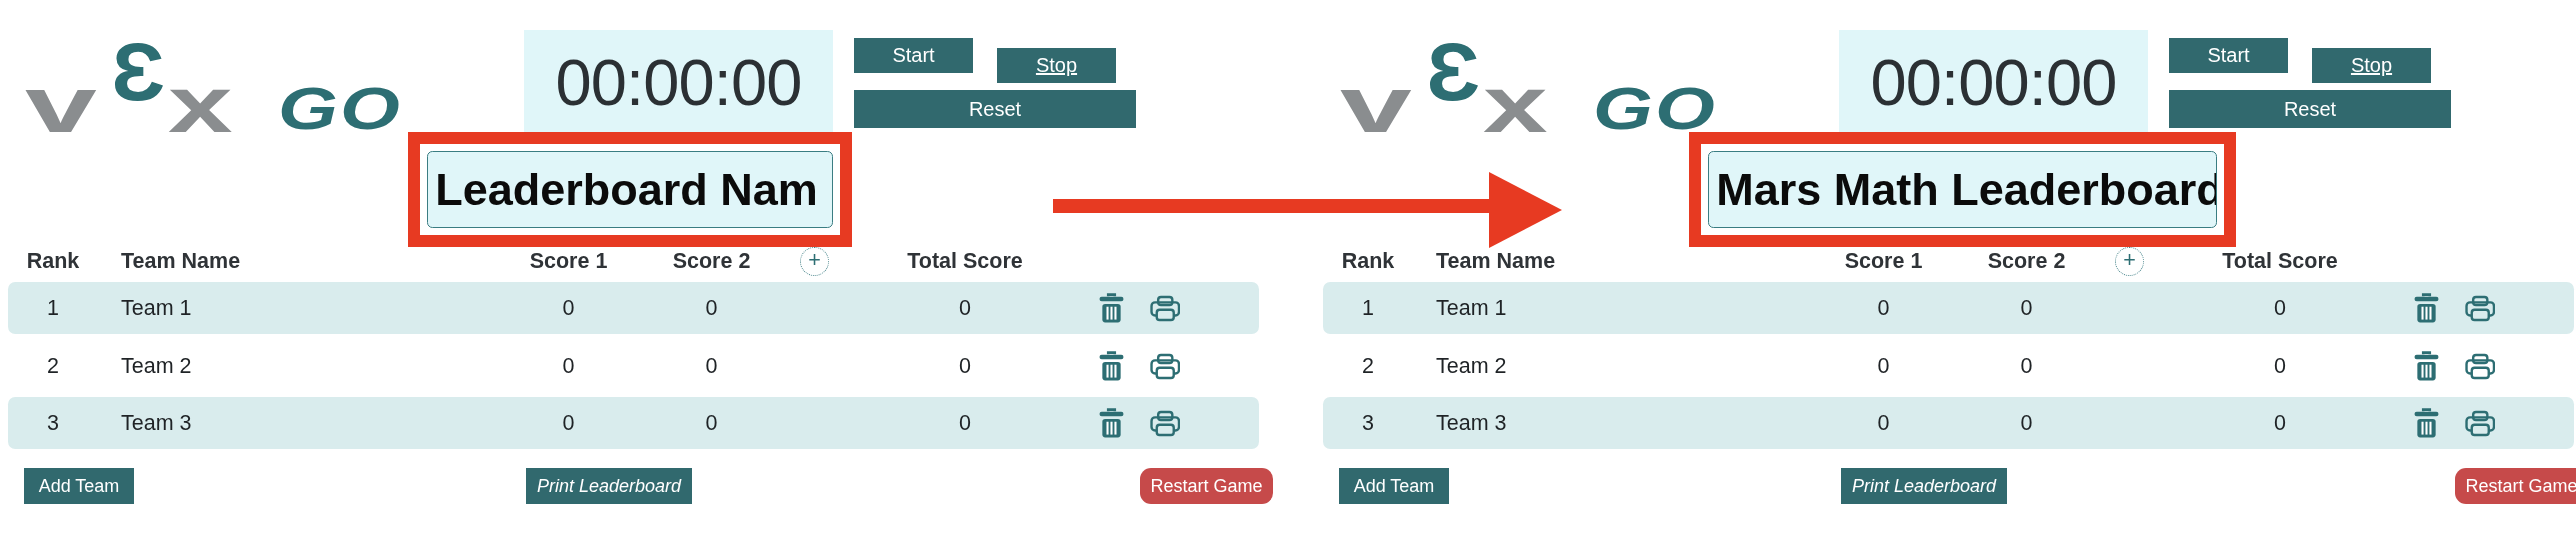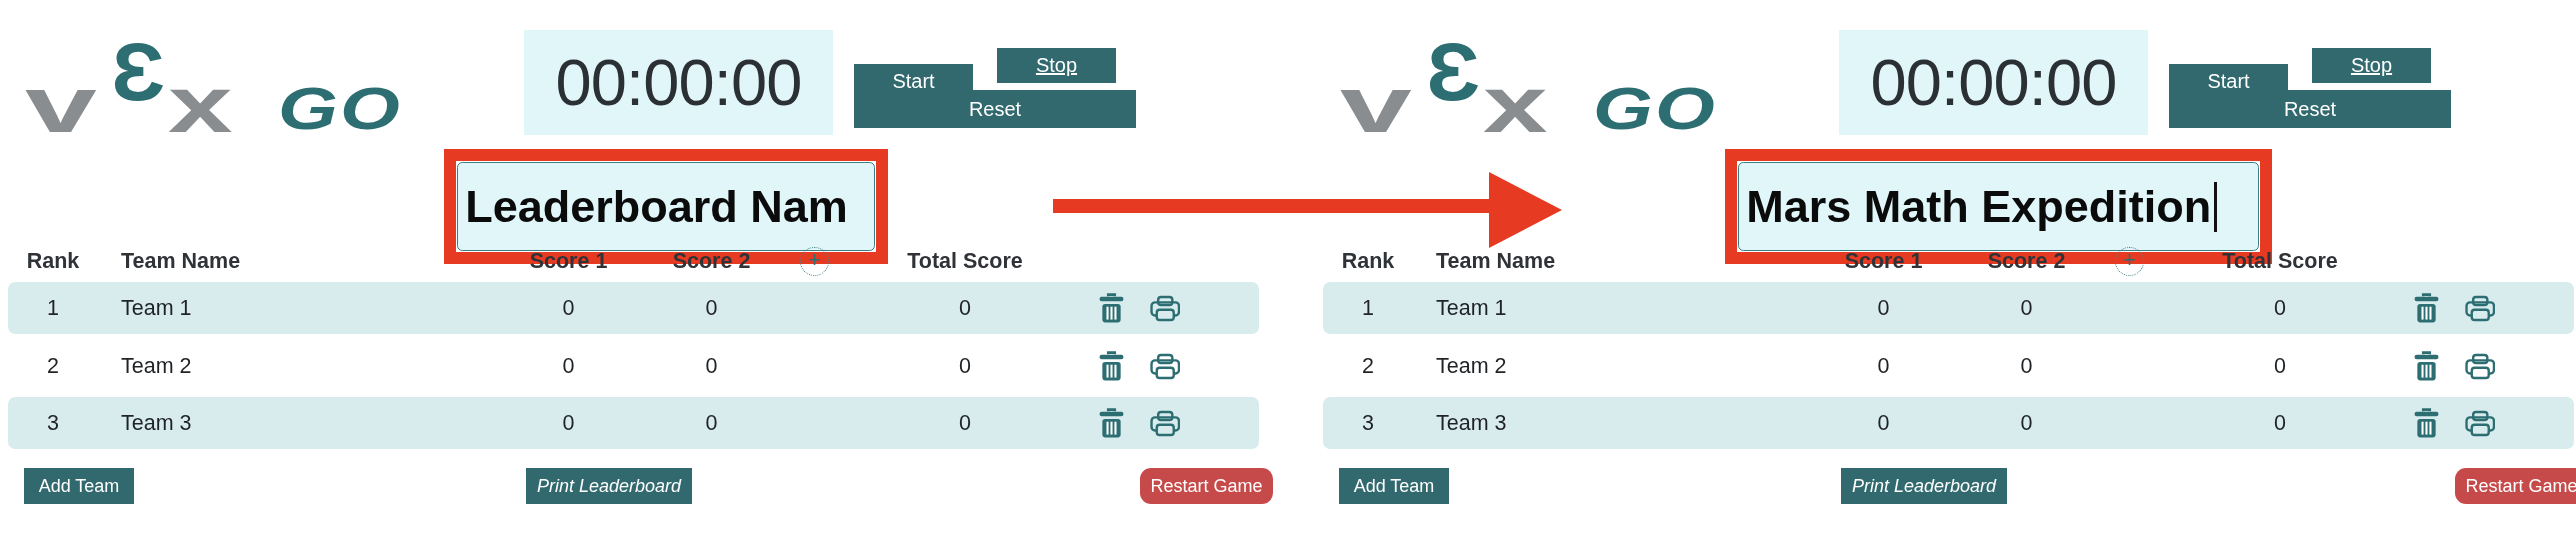--- a/index.html
+++ b/index.html
@@ -26,26 +26,26 @@
   .lv{left:0;top:29px;font-size:86px;font-weight:700;color:var(--gray);transform:scaleX(1.5) scaleY(0.92);transform-origin:left top;}
   .le{left:86px;top:-5.4px;font-size:82px;font-weight:700;color:var(--teal-icon);transform:scaleX(1.05);transform-origin:left top;}
   .lx{left:143px;top:29px;font-size:86px;font-weight:700;color:var(--gray);transform:scaleX(1.35) scaleY(0.92);transform-origin:left top;}
   .lgo{left:253px;top:43px;font-size:63px;font-style:italic;font-weight:700;color:var(--teal-icon);letter-spacing:1.8px;transform:scaleX(1.22) scaleY(0.95);transform-origin:left top;}
 
   
   .timer{position:absolute;left:524px;top:30px;width:309px;height:105px;background:var(--cyan-bg);
          display:flex;align-items:center;justify-content:center;
          font-size:65px;font-weight:400;color:#2b3034;letter-spacing:-0.9px;}
   .btn{border:none;cursor:pointer;background:var(--teal);color:#fff;font-size:20px;display:flex;align-items:center;justify-content:center;position:absolute;}
-  .start{left:854px;top:64px;width:119px;height:35px;}
+  .start{left:854px;top:38px;width:119px;height:35px;}
   .stop{left:997px;top:48px;width:119px;height:35px;text-decoration:underline;}
   .reset{left:854px;top:90px;width:282px;height:38px;}
 
   
-  .highlight{position:absolute;top:149px;height:115px;border:12.5px solid var(--red);background:#fff;padding:1px;margin-left:36px;}
+  .highlight{position:absolute;top:132px;height:115px;border:12.5px solid var(--red);background:#fff;padding:7px;}
   .hl1{left:408px;width:444px;}
   .hl2{left:374px;width:547px;}
   .name-input{width:100%;height:100%;background:var(--cyan-bg);border:1.8px solid var(--teal-border);border-radius:5.4px;
               display:flex;align-items:center;padding:0 7.2px;overflow:hidden;white-space:nowrap;
               font-size:45px;font-weight:700;color:#0b0b0b;cursor:text;}
   .caret{display:inline-block;width:2.7px;height:50px;background:#111;margin-left:2.7px;flex:0 0 auto;}
 
   
   .grid{display:grid;grid-template-columns:90px 399px 143px 143px 63px 238px 54px 54px 68px;align-items:center;}
   .thead{position:absolute;left:8px;top:244px;width:1251px;height:34px;font-size:21.5px;font-weight:700;color:#2f3337;}
@@ -217,21 +217,21 @@
     <span class="lgo">GO</span>
   </div>
 
   <div class="timer">00:00:00</div>
   <button class="btn start">Start</button>
   <button class="btn stop">Stop</button>
   <button class="btn reset">Reset</button>
 
   <div class="highlight hl2">
     <div class="name-input">
-      <span>Mars Math Expedition</span>
+      <span>Mars Math Leaderboard</span>
       <span class="caret"></span>
     </div>
   </div>
 
   <div class="thead grid">
     <span class="c center">Rank</span>
     <span class="c left">Team Name</span>
     <span class="c center">Score 1</span>
     <span class="c center">Score 2</span>
     <button class="c plusbtn">

